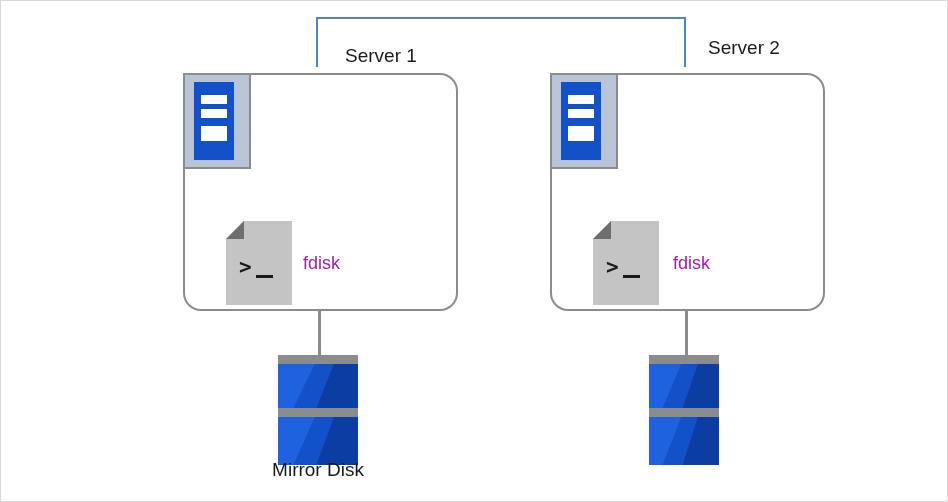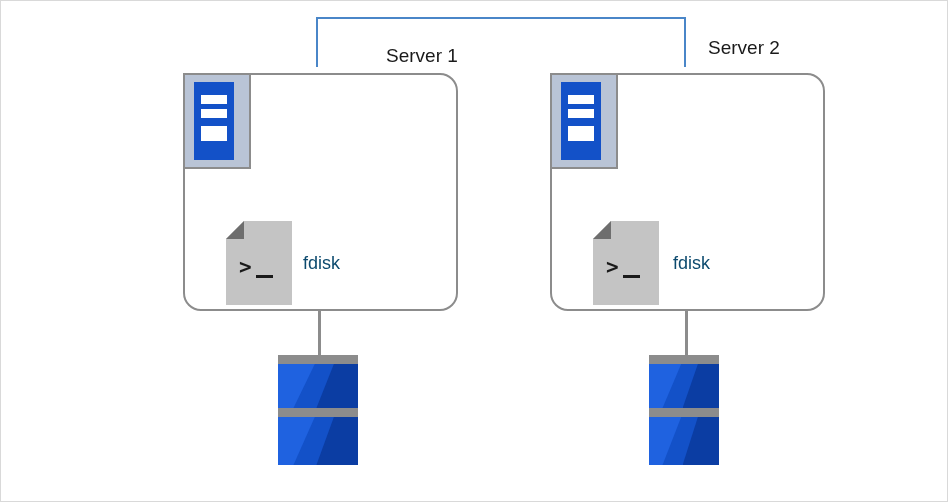--- a/index.html
+++ b/index.html
@@ -115,21 +115,21 @@
     position: absolute;
     left: 30px;
     top: 54px;
     width: 17px;
     height: 3px;
     background: #1a1a1a;
   }
   .doc-label {
     position: absolute;
     font-size: 18px;
-    color: #0c4a6e;
+    color: #a21caf;
     white-space: nowrap;
   }
 
   
   .connector {
     position: absolute;
     width: 3px;
     background: #8c8c8c;
   }
 
@@ -178,21 +178,21 @@
     text-align: center;
   }
 </style>
 </head>
 <body>
 
 <div id="canvas">
 
   <div class="net-link" style="left:315px; top:16px; width:370px; height:50px;"></div>
 
-  <div class="server-label" style="left:344px; top:44px;margin-left:41px;">Server 1</div>
+  <div class="server-label" style="left:344px; top:44px;">Server 1</div>
 
   <div class="server-box" style="left:182px; top:72px; width:275px; height:238px;"></div>
 
   <div class="machine-icon" style="left:182px; top:72px;">
     <div class="panel">
       <div class="bar b1"></div>
       <div class="bar b2"></div>
       <div class="bar b3"></div>
     </div>
   </div>
@@ -214,20 +214,21 @@
       <div class="gloss"></div>
       <div class="shade"></div>
     </div>
     <div class="cap" style="top:53px;"></div>
     <div class="platter" style="top:62px; height:48px;">
       <div class="gloss"></div>
       <div class="shade"></div>
     </div>
   </div>
 
+  <div class="disk-label" style="left:217px; top:458px; width:200px;">Mirror Disk</div>
 
   <div class="server-label" style="left:707px; top:36px;">Server 2</div>
 
   <div class="server-box" style="left:549px; top:72px; width:275px; height:238px;"></div>
 
   <div class="machine-icon" style="left:549px; top:72px;">
     <div class="panel">
       <div class="bar b1"></div>
       <div class="bar b2"></div>
       <div class="bar b3"></div>

